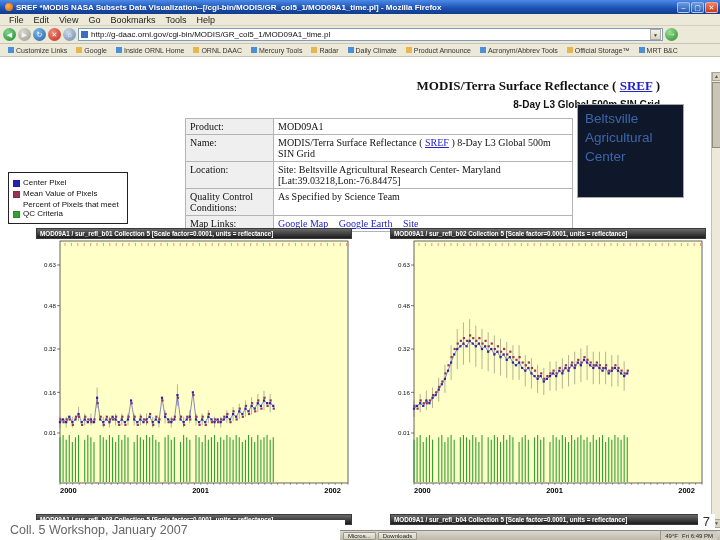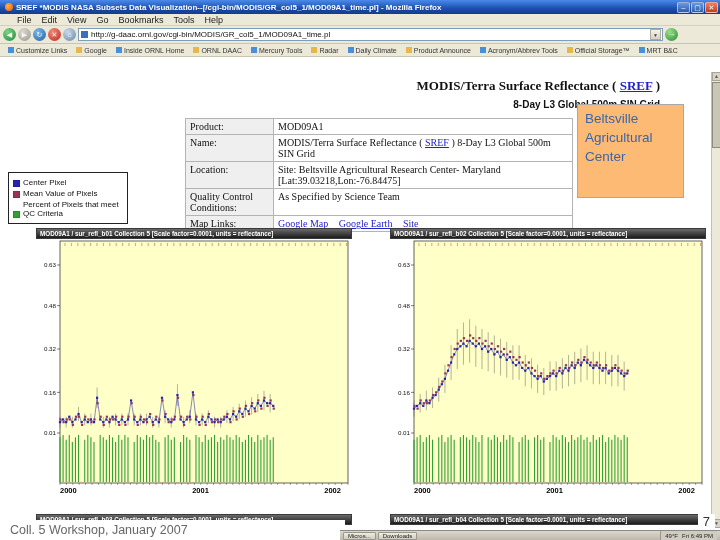--- a/index.html
+++ b/index.html
@@ -7,21 +7,21 @@
   .slide{position:relative;width:720px;height:540px;background:#fff;overflow:hidden}
 
   
   .titlebar{position:absolute;left:0;top:0;width:720px;height:14px;background:linear-gradient(180deg,#4a8ae8 0%,#1c50b0 60%,#123c8c 100%);display:flex;align-items:center;padding:0 2px;color:#fff}
   .titlebar .fficon{width:8px;height:8px;border-radius:50%;background:radial-gradient(circle at 35% 35%,#ffb347,#e05a10);margin:0 3px;flex:0 0 auto}
   .titlebar .ttl{font-size:8px;font-weight:bold;white-space:nowrap;overflow:hidden;flex:1 1 auto;text-shadow:0 1px 1px #00226644}
   .winbtn{width:13px;height:11px;margin-left:1px;border:1px solid #fff8;border-radius:2px;font-size:7px;line-height:9px;text-align:center;color:#fff;flex:0 0 auto}
   .winbtn.min,.winbtn.max{background:linear-gradient(#6a9ae0,#2c5cb0)}
   .winbtn.close{background:linear-gradient(#f08060,#c83c18)}
 
-  .menubar{position:absolute;left:0;top:14px;width:720px;height:12px;background:#ece9d8;border-bottom:1px solid #d4d0c0;display:flex;align-items:center;padding-left:12px}
+  .menubar{position:absolute;left:0;top:14px;width:720px;height:12px;background:#ece9d8;border-bottom:1px solid #d4d0c0;display:flex;align-items:center;padding-left:4px}
   .menubar span{font-size:9px;color:#222;padding:0 5px}
 
   .navbar{position:absolute;left:0;top:26px;width:720px;height:18px;background:#ece9d8;border-bottom:1px solid #c8c4b4;display:flex;align-items:center;padding:0 3px;gap:2px}
   .navbtn{width:13px;height:13px;border-radius:50%;font-size:7px;line-height:13px;text-align:center;color:#fff;flex:0 0 auto}
   .nb-back{background:radial-gradient(circle at 35% 30%,#7cd487,#1d8a34)}
   .nb-fwd{background:radial-gradient(circle at 35% 30%,#d8d8d0,#9a9a90);color:#f4f4ee}
   .nb-reload{background:radial-gradient(circle at 35% 30%,#7ab8e8,#2060a8)}
   .nb-stop{background:radial-gradient(circle at 35% 30%,#f08a7a,#c02818)}
   .nb-home{background:radial-gradient(circle at 35% 30%,#c8d8ea,#6888aa)}
   .urlbar{flex:1 1 auto;height:13px;background:#fff;border:1px solid #7f9db9;display:flex;align-items:center;padding:0 1px 0 2px;max-width:585px}
@@ -56,21 +56,21 @@
   table.info{position:absolute;left:185px;top:118px;width:388px;border-collapse:collapse;font-family:"Liberation Serif",serif;font-size:10px;color:#111}
   table.info td{border:1px solid #b4b4b4;padding:2px 4px;vertical-align:top}
   table.info td.lbl{width:88px;background:#efefef}
   table.info a{color:#2222cc;text-decoration:underline}
   table.info .maplink{margin-right:8px}
 
   .legendbox{position:absolute;left:8px;top:172px;width:120px;background:#fff;border:1px solid #222;padding:3px 4px;font-size:8px;color:#111}
   .legendbox .li{display:flex;align-items:flex-end;gap:3px;margin:2px 0}
   .legendbox .sw{width:7px;height:7px;flex:0 0 auto;margin-top:1px;border:1px solid #00000022}
 
-  .beltsville{position:absolute;left:577px;top:104px;width:107px;height:94px;background:#fdba74;border:1px solid #a8a8a8;padding:4px 7px;font-size:13.5px;line-height:1.42;color:#3a66a8}
+  .beltsville{position:absolute;left:577px;top:104px;width:107px;height:94px;background:#0f172a;border:1px solid #a8a8a8;padding:4px 7px;font-size:13.5px;line-height:1.42;color:#3a66a8}
   .beltsville span{display:block}
 
   .bandlabel{position:absolute;width:78px;font-size:11px;line-height:1.25;color:#4a4a4a}
   .bandlabel.b1{left:88px;top:296px}
   .bandlabel.b2{left:545px;top:296px}
 
   
   .chartpanel{position:absolute;width:316px;top:228px}
   .chartpanel.c0{left:36px}
   .chartpanel.c1{left:390px}

